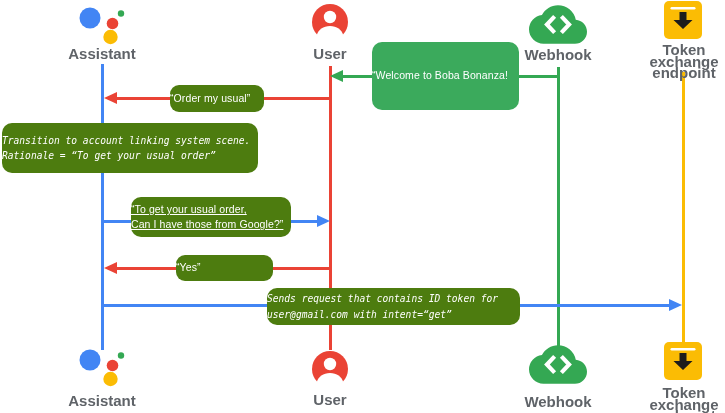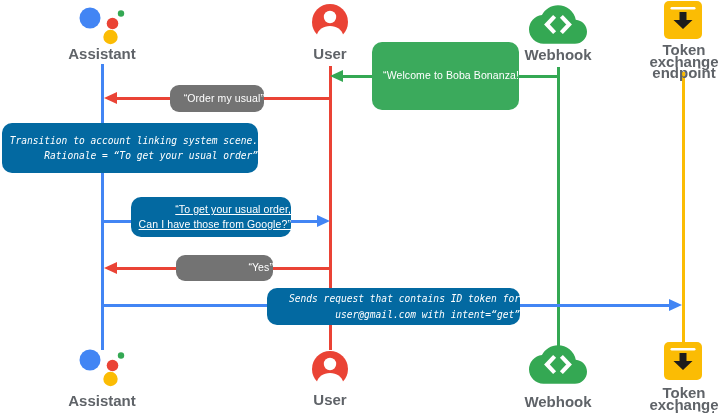--- a/index.html
+++ b/index.html
@@ -11,29 +11,29 @@
   .hline{position:absolute;height:3px;z-index:2;}
   .head{position:absolute;width:0;height:0;z-index:2;
         border-top:6.5px solid transparent;border-bottom:6.5px solid transparent;}
   .head.left{border-right:13px solid #000;}
   .head.right{border-left:13px solid #000;}
   .head.c-red.left{border-right-color:#EA4335;}
   .head.c-green.left{border-right-color:#34A853;}
   .head.c-blue.right{border-left-color:#4285F4;}
   .msgbox{
     position:absolute;z-index:3;color:#fff;text-align:center;
-    display:flex;flex-direction:column;justify-content:center;align-items:flex-end;
+    display:flex;flex-direction:column;justify-content:center;align-items:flex-start;
   }
   .msgbox span{display:block;white-space:nowrap;}
   .sans-box{font-size:10.5px;line-height:15.5px;letter-spacing:0.1px;}
   .mono-box{font-family:"DejaVu Sans Mono",monospace;font-style:italic;
             font-size:9.6px;line-height:15.5px;}
   .c-bg-green{background:#3BAA5C;border-radius:10px;}
-  .c-bg-red{background:#737373;border-radius:9px;}
-  .c-bg-blue{background:#0369a1;border-radius:10px;}
+  .c-bg-red{background:#4d7c0f;border-radius:9px;}
+  .c-bg-blue{background:#4d7c0f;border-radius:10px;}
   .actor-label{
     position:absolute;z-index:4;transform:translateX(-50%);
     color:#5F6368;font-size:15px;font-weight:600;text-align:center;
     line-height:11.5px;white-space:nowrap;
   }
   .actor-label.wrap{white-space:normal;width:86px;}
   .icon{position:absolute;z-index:4;}
 </style>
 </head>
 <body>

